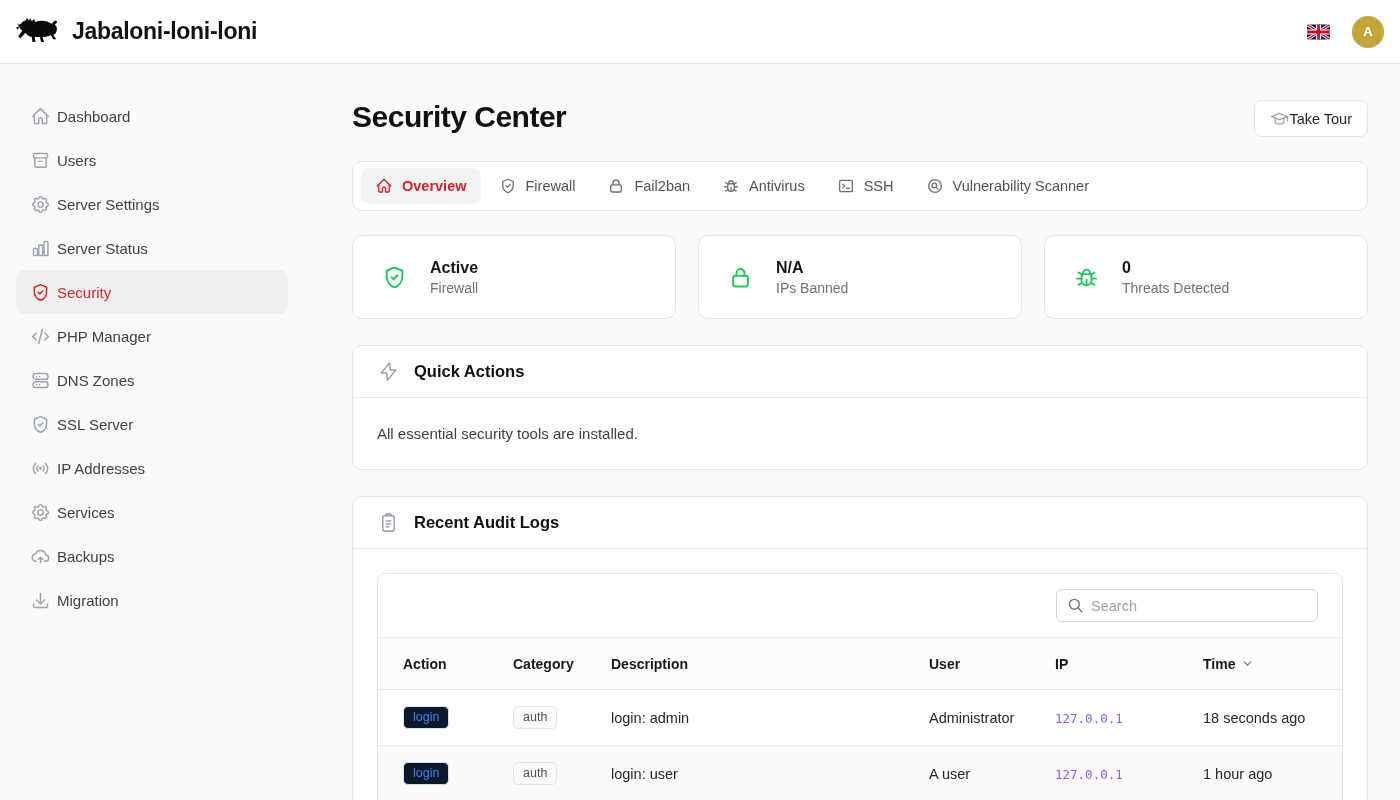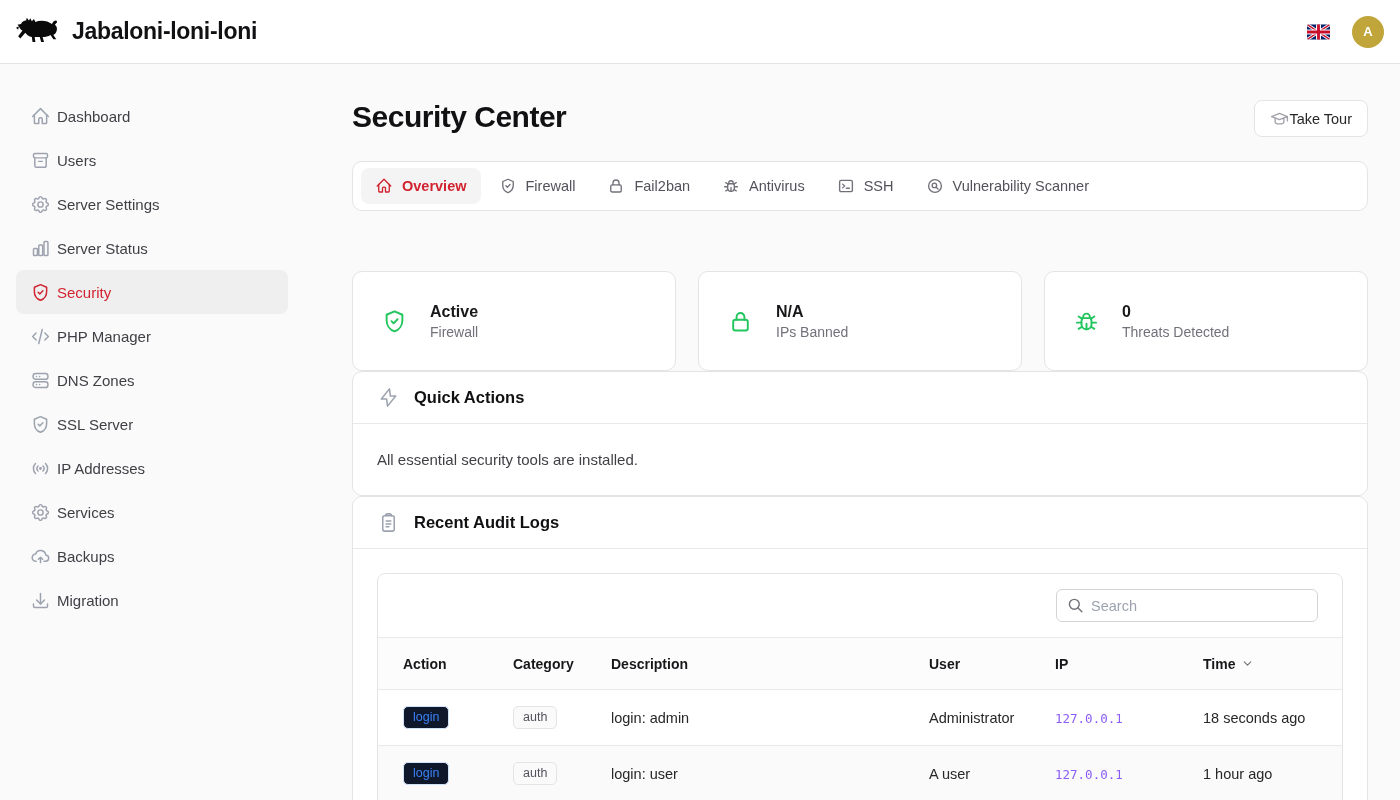--- a/index.html
+++ b/index.html
@@ -63,27 +63,27 @@
     display:flex; align-items:center; gap:9px; padding:9px 14px;
     border-radius:8px; font-size:14.5px; color:#52525b; cursor:pointer;
     background:none; border:none; font-family:"Liberation Sans", sans-serif;
   }
   .tab .tabicon { color:#71717a; display:flex; }
   .tab.active { background:#f4f4f5; color:#d12430; font-weight:600; }
   .tab.active .tabicon { color:#d12430; }
 
   
   .stats-row { margin-top:24px; display:grid; grid-template-columns:1fr 1fr 1fr; gap:22px; }
-  .stat-card { height:100px; display:flex; align-items:center; padding:0 28px; gap:22px;margin-top:36px; }
+  .stat-card { height:84px; display:flex; align-items:center; padding:0 28px; gap:22px; }
   .stat-icon { color:#22c55e; display:flex; }
   .stat-value { font-size:16px; font-weight:700; color:#18181b; }
   .stat-label { font-size:14px; color:#71717a; margin-top:3px; }
 
   
-  .section-card { }
+  .section-card { margin-top:26px; }
   .section-head { display:flex; align-items:center; gap:14px; height:52px; padding:0 24px; border-bottom:1px solid #e9e9ec; }
   .section-head .hicon { color:#9ca3af; display:flex; }
   .section-title { font-size:16.5px; font-weight:700; color:#111113; }
   .section-body { padding:27px 24px; }
   .qa-text { font-size:15px; color:#3f3f46; }
 
   
   .audit-body { padding:24px; }
   .inner-card { border:1px solid #e4e4e7; border-radius:8px; background:#ffffff; overflow:hidden; }
   .search-row { display:flex; justify-content:flex-end; padding:15px 24px; }

